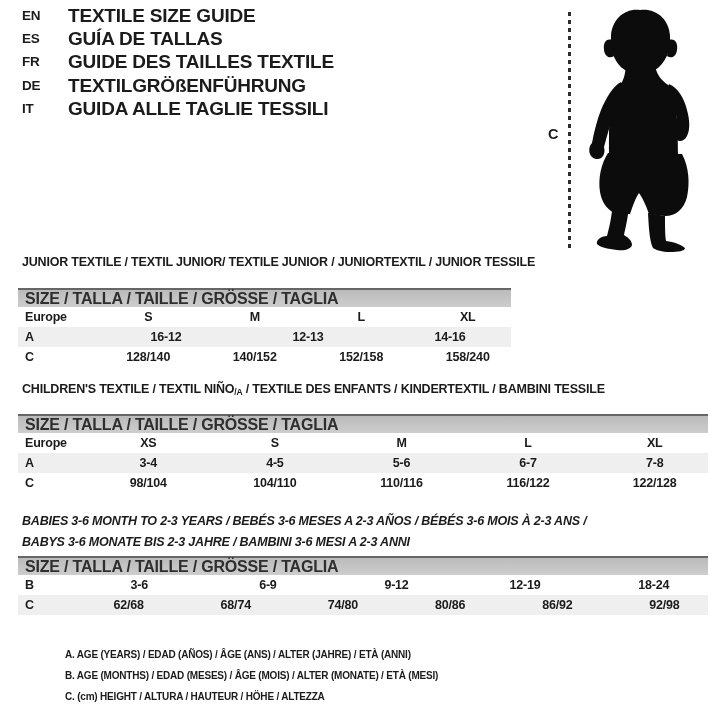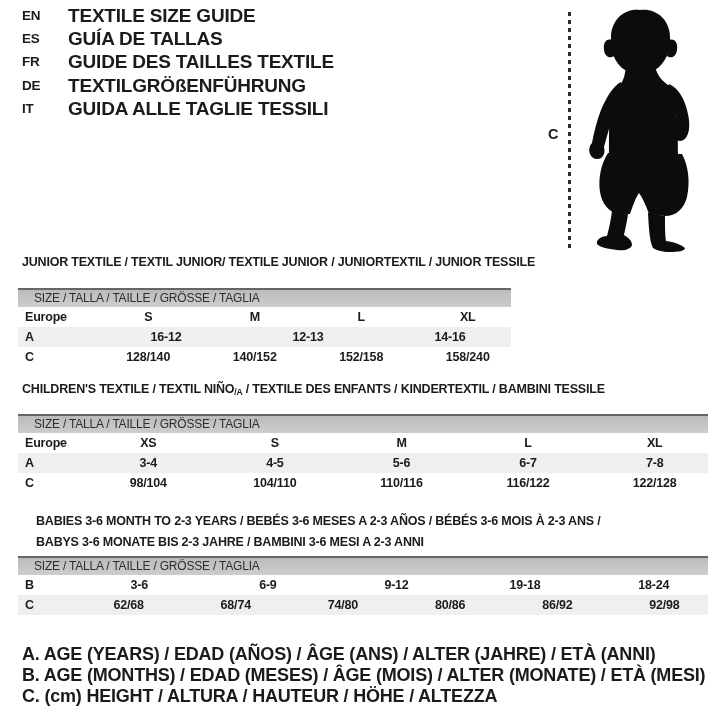--- a/index.html
+++ b/index.html
@@ -27,34 +27,34 @@
 
   
   .sec-title{font-weight:700;font-size:12.5px;letter-spacing:-0.2px;white-space:nowrap;}
   .sub{font-size:8.5px;vertical-align:-2px;font-weight:700;}
 
   
   .t{left:18px;}
   .band{
     height:17px;border-top:2px solid #666666;
     background:linear-gradient(#bbbbbb,#cdcdcd);
-    font-weight:400;font-size:12px;line-height:17px;
-    padding-left:16px;color:#2e2e2e;letter-spacing:-0.2px;
+    font-weight:700;font-size:16px;line-height:17px;
+    padding-left:7px;color:#2e2e2e;letter-spacing:-0.2px;
   }
   .trow{display:flex;height:20px;font-weight:700;font-size:12.5px;line-height:20px;letter-spacing:-0.2px;gap:20px;}
   .trow .lbl{padding-left:7px;flex:0 0 auto;}
   .t1 .lbl{width:60px;}
   .t2 .lbl{width:50px;}
   .t3 .lbl{width:40px;}
   .cell{flex:1;text-align:center;}
   .stripe{background:#efefef;}
 
   
   .footnotes{left:22px;top:644px;}
-  .footnote{font-weight:700;font-size:18px;line-height:21px;letter-spacing:-0.2px;white-space:nowrap;}
+  .footnote{font-weight:700;font-size:10px;line-height:21px;letter-spacing:-0.2px;white-space:nowrap;margin-left:43px;}
 </style>
 </head>
 <body>
 
 <div class="abs lang-list">
   <div class="lang-row">
     <span class="lang-code">EN</span>
     <span class="lang-label">TEXTILE SIZE GUIDE</span>
   </div>
   <div class="lang-row">
@@ -152,34 +152,34 @@
   <div class="trow">
     <div class="lbl">C</div>
     <div class="cell">98/104</div>
     <div class="cell">104/110</div>
     <div class="cell">110/116</div>
     <div class="cell">116/122</div>
     <div class="cell">122/128</div>
   </div>
 </div>
 
-<div class="abs sec-title" style="left:36px;top:511px;line-height:20.5px;">
+<div class="abs sec-title" style="left:22px;top:511px;line-height:20.5px;font-style:italic;">
   <div>BABIES 3-6 MONTH TO 2-3 YEARS / BEBÉS 3-6 MESES A 2-3 AÑOS / BÉBÉS 3-6 MOIS À 2-3 ANS /</div>
   <div>BABYS 3-6 MONATE BIS 2-3 JAHRE / BAMBINI 3-6 MESI A 2-3 ANNI</div>
 </div>
 <div class="abs t t3" style="top:556px;width:690px;">
   <div class="band">
     <span>SIZE / TALLA / TAILLE / GRÖSSE / TAGLIA</span>
   </div>
   <div class="trow">
     <div class="lbl">B</div>
     <div class="cell">3-6</div>
     <div class="cell">6-9</div>
     <div class="cell">9-12</div>
-    <div class="cell">19-18</div>
+    <div class="cell">12-19</div>
     <div class="cell">18-24</div>
   </div>
   <div class="trow stripe">
     <div class="lbl">C</div>
     <div class="cell">62/68</div>
     <div class="cell">68/74</div>
     <div class="cell">74/80</div>
     <div class="cell">80/86</div>
     <div class="cell">86/92</div>
     <div class="cell">92/98</div>

